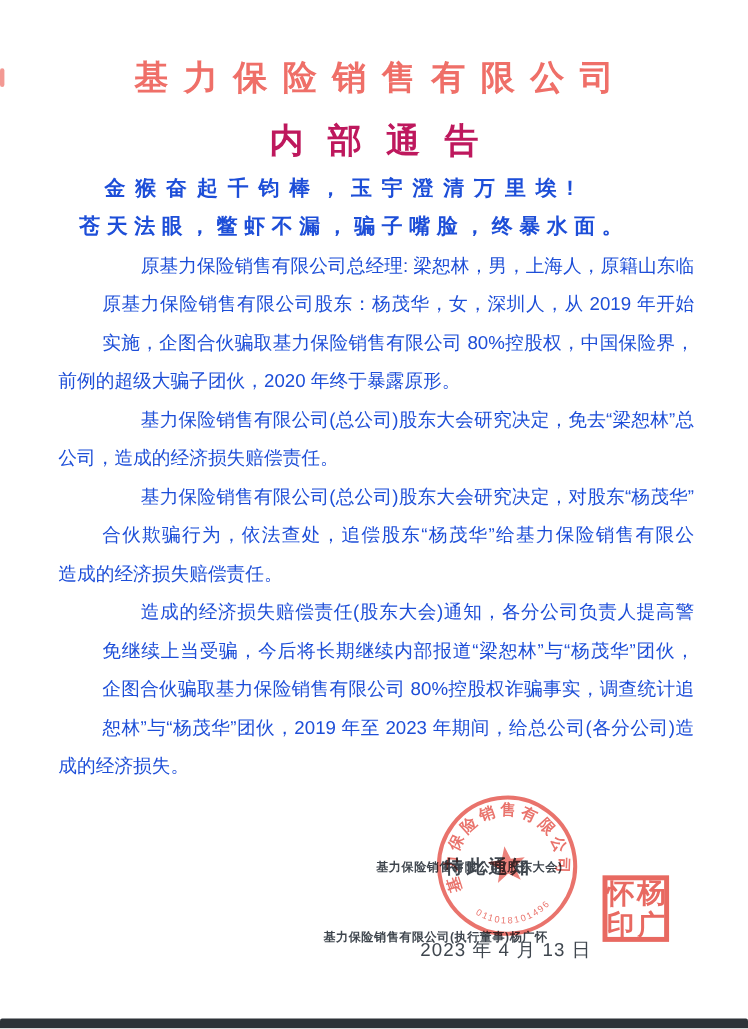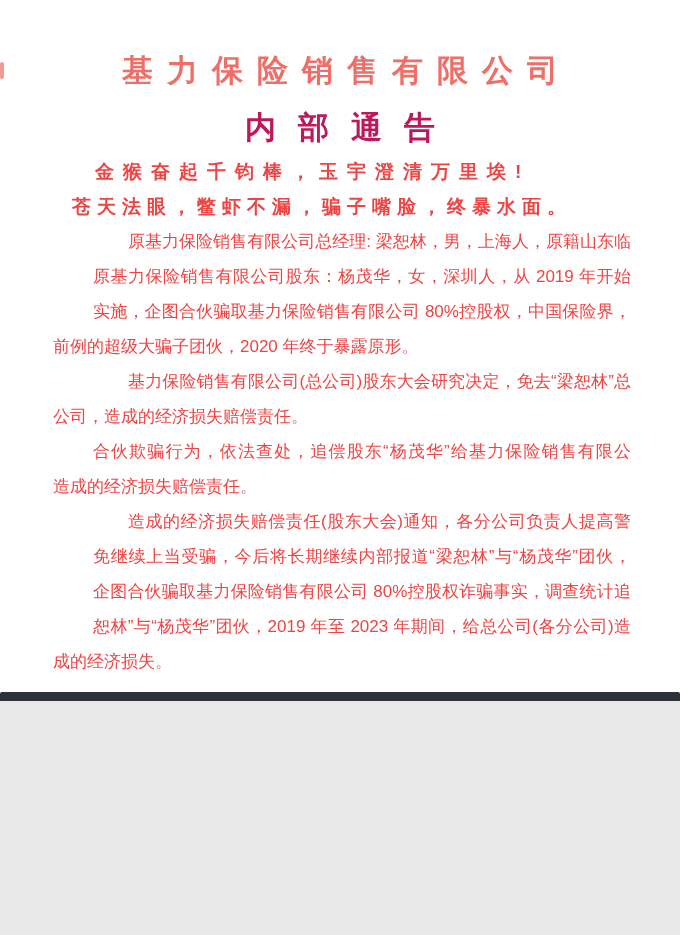--- a/index.html
+++ b/index.html
@@ -1,18 +1,18 @@
 <!DOCTYPE html>
 <html><head>
 <meta charset="utf-8">
 <style>
   html,body{margin:0;padding:0;background:#e9e9e9;}
   .page{
     position:relative;
-    width:680px;height:701px;
+    width:680px;height:935px;
     background:#ffffff;
     overflow:hidden;
     font-family:"Liberation Sans","DejaVu Sans",sans-serif;
     color:#3f464e;
   }
   .doc-title{
     position:absolute;top:50px;left:0;width:680px;margin:0;
     text-align:center;
     font-size:31px;font-weight:bold;
     letter-spacing:14px;text-indent:14px;
@@ -23,21 +23,21 @@
     text-align:center;
     font-size:31px;font-weight:bold;
     letter-spacing:22px;text-indent:22px;
     color:#be185d;
   }
   .flow{
     position:absolute;left:53px;top:154px;width:578px;
   }
   .line{
     font-size:17px;line-height:35px;height:35px;overflow:hidden;
-    color:#ef4444;
+    color:#1d4ed8;
   }
   .line.fill{text-align:justify;text-align-last:justify;margin-left:40px;}
   .line.indent{padding-left:35px;}
   .line.slogan{font-weight:bold;font-size:19px;}
   .line.slogan1{letter-spacing:9px;padding-left:42px;}
   .line.slogan2{letter-spacing:6px;padding-left:19px;}
   .closing{
     position:absolute;left:404px;top:748px;
     font-size:17px;font-weight:bold;letter-spacing:3px;margin-top:29px;
   }
@@ -78,20 +78,21 @@
 
   <div class="flow" id="flow">
       <div class="line slogan slogan1">金猴奋起千钧棒，玉宇澄清万里埃!</div>
       <div class="line slogan slogan2">苍天法眼，鳖虾不漏，骗子嘴脸，终暴水面。</div>
       <div class="line indent fill">原基力保险销售有限公司总经理: 梁恕林，男，上海人，原籍山东临沂，</div>
       <div class="line fill">原基力保险销售有限公司股东：杨茂华，女，深圳人，从 2019 年开始预谋</div>
       <div class="line fill">实施，企图合伙骗取基力保险销售有限公司 80%控股权，中国保险界，史无</div>
       <div class="line">前例的超级大骗子团伙，2020 年终于暴露原形。</div>
       <div class="line indent fill">基力保险销售有限公司(总公司)股东大会研究决定，免去“梁恕林”总</div>
       <div class="line">公司，造成的经济损失赔偿责任。</div>
+      <div class="line indent fill">基力保险销售有限公司(总公司)股东大会研究决定，对股东“杨茂华”</div>
       <div class="line fill">合伙欺骗行为，依法查处，追偿股东“杨茂华”给基力保险销售有限公司，</div>
       <div class="line">造成的经济损失赔偿责任。</div>
       <div class="line indent fill">造成的经济损失赔偿责任(股东大会)通知，各分公司负责人提高警惕，避</div>
       <div class="line fill">免继续上当受骗，今后将长期继续内部报道“梁恕林”与“杨茂华”团伙，</div>
       <div class="line fill">企图合伙骗取基力保险销售有限公司 80%控股权诈骗事实，调查统计追偿“梁</div>
       <div class="line fill">恕林”与“杨茂华”团伙，2019 年至 2023 年期间，给总公司(各分公司)造</div>
       <div class="line">成的经济损失。</div>
     </div>
 
   <div class="closing">特此通知</div>

